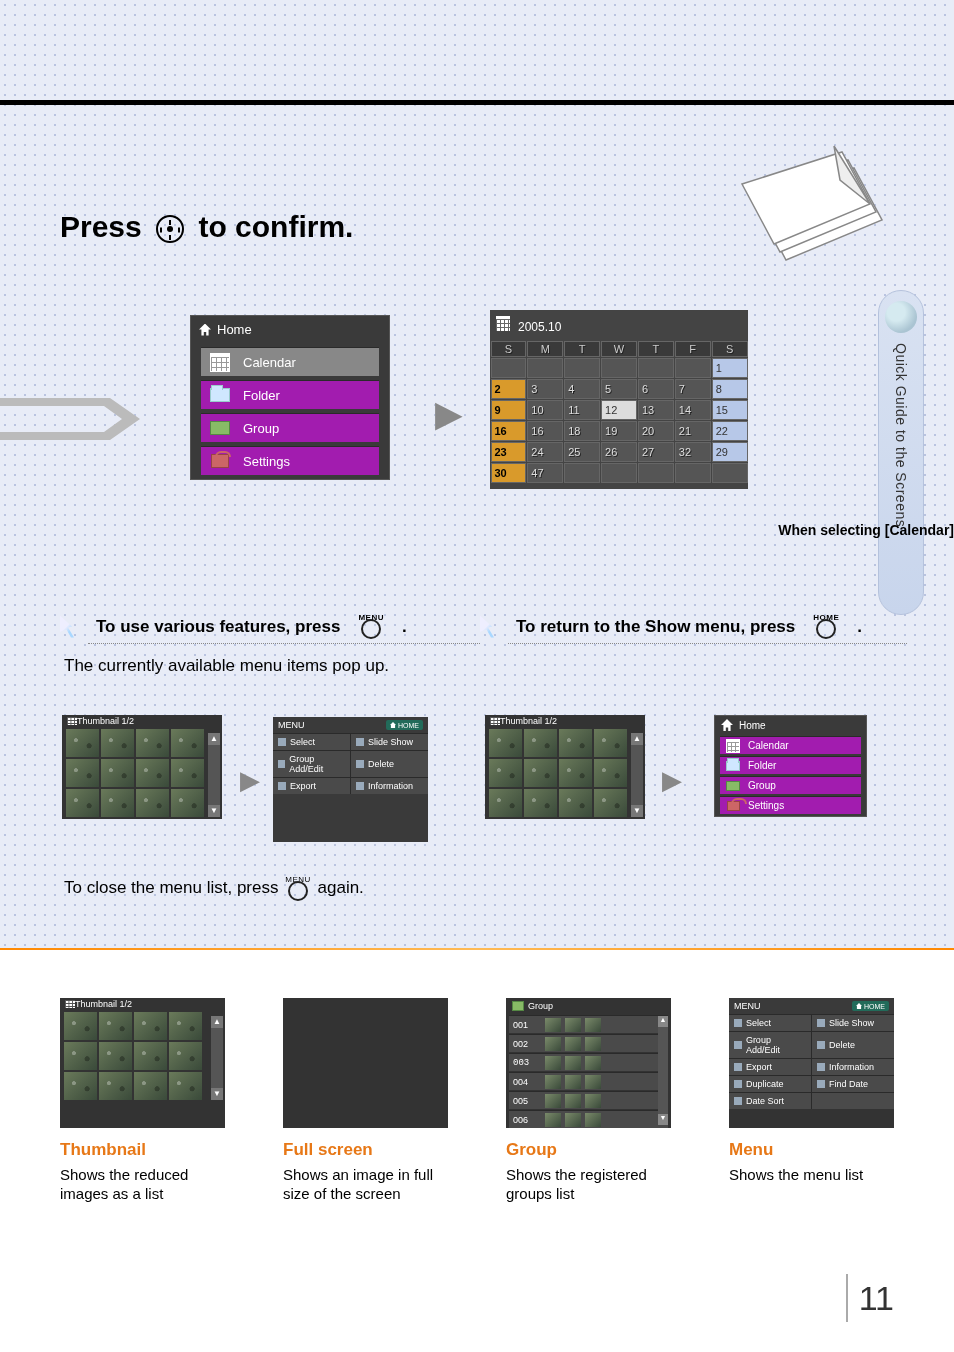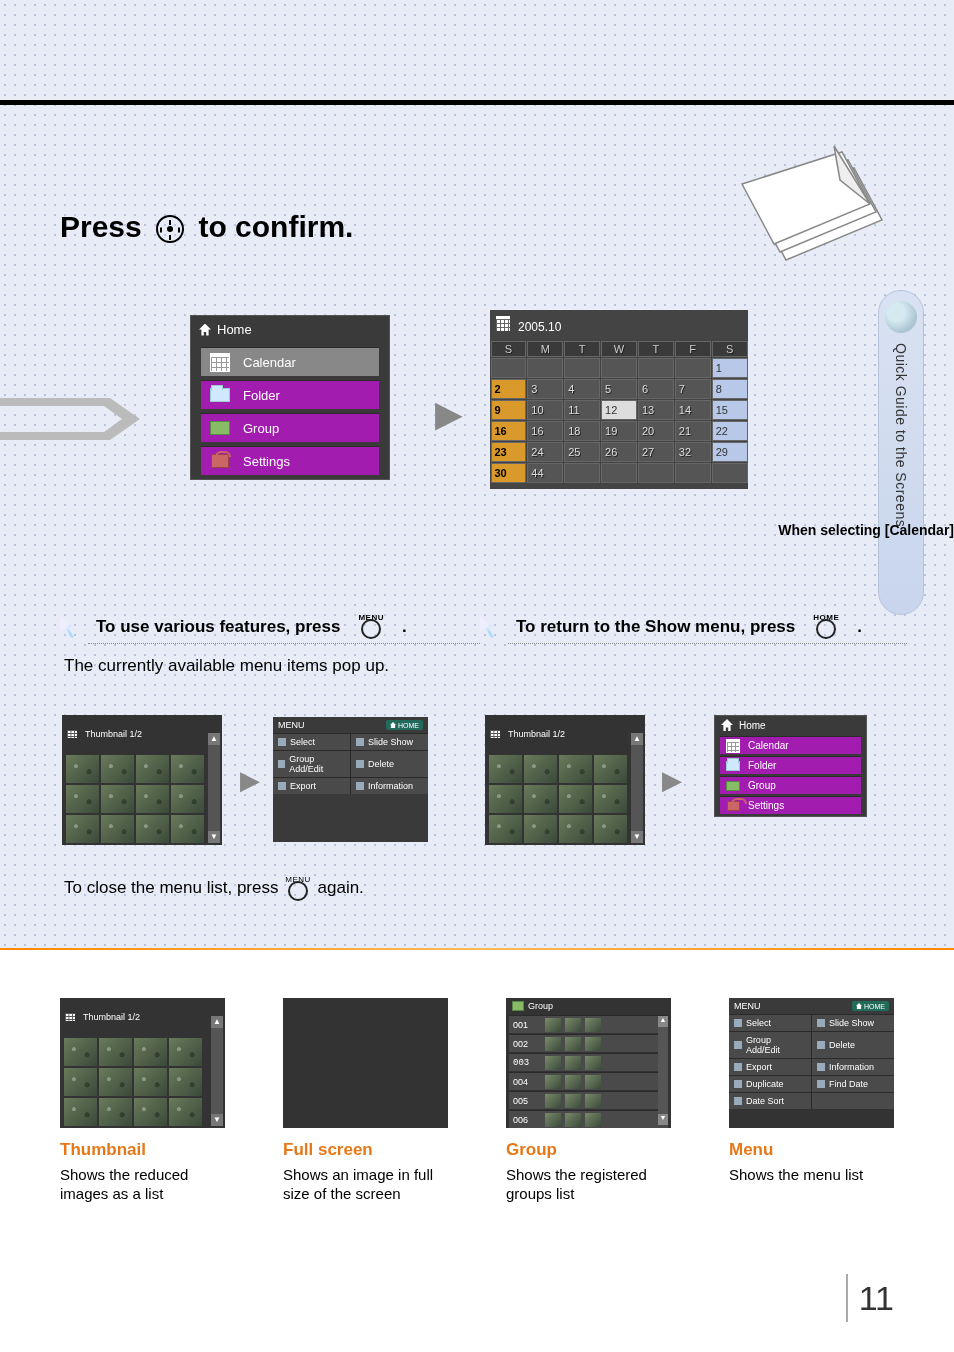--- a/index.html
+++ b/index.html
@@ -250,22 +250,22 @@
 
   
   .thumb-prev{
     position:absolute;
     width:160px;
     background:#333;
     color:#fff;
     font-size:9px;
   }
   .thumb-prev .tp-head{
-    padding:14px 5px;
-    display:flex;align-items:center;gap:8px;
+    padding:1px 5px;
+    display:flex;align-items:center;gap:0;
   }
   .tp-head .tpico{width:10px;height:8px;display:inline-block;background:#fff;
     background-image:linear-gradient(#555 1px,transparent 1px),linear-gradient(90deg,#555 1px,transparent 1px);
     background-size:3.5px 3px;}
   .tp-grid{
     display:grid;
     grid-template-columns:repeat(4,33px);
     grid-auto-rows:28px;
     gap:2px;
     padding:2px 2px 2px 4px;
@@ -592,21 +592,21 @@
           <div class="cal-cell cal-hl">23</div>
           <div class="cal-cell">24</div>
           <div class="cal-cell">25</div>
           <div class="cal-cell">26</div>
           <div class="cal-cell">27</div>
           <div class="cal-cell">32</div>
           <div class="cal-cell cal-sel">29</div>
         </div>
         <div class="cal-row">
           <div class="cal-cell cal-hl">30</div>
-          <div class="cal-cell">44</div>
+          <div class="cal-cell">47</div>
           <div class="cal-cell"></div>
           <div class="cal-cell"></div>
           <div class="cal-cell"></div>
           <div class="cal-cell"></div>
           <div class="cal-cell"></div>
         </div>
       </div>
 </div>
 
 <div class="caption-center c1">When selecting [Calendar]</div>

